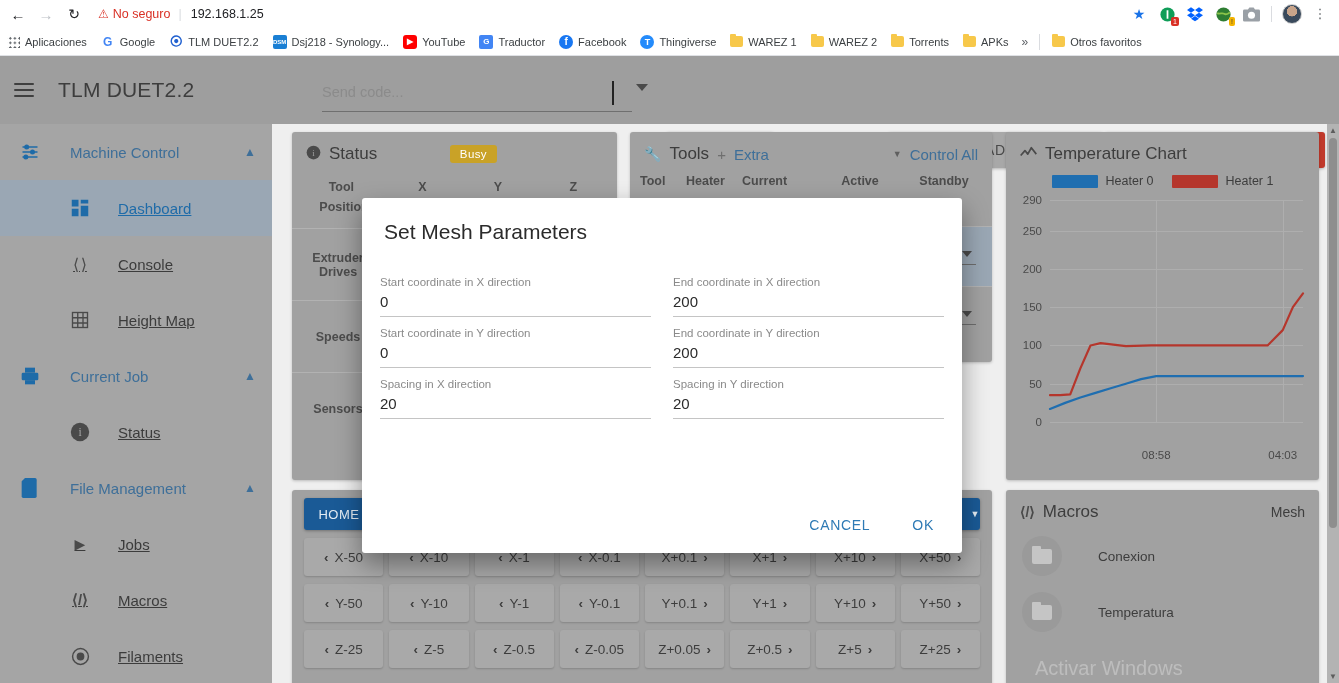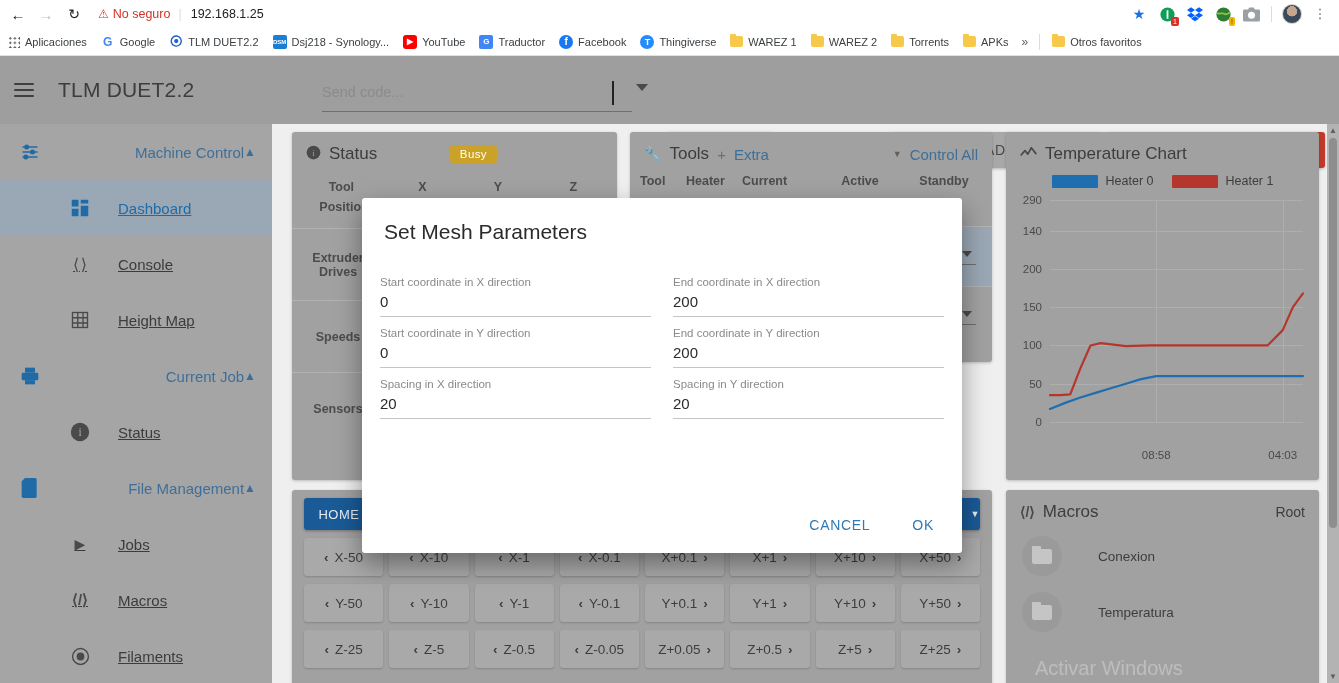--- a/index.html
+++ b/index.html
@@ -121,21 +121,21 @@
     position:absolute; left:0; top:68px; width:272px; height:559px;
     background:#a5a5a5; overflow:hidden;
   }
   .sb-scroll { position:absolute; right:0; top:68px; width:12px; height:559px; background:#b3b3b3; }
   .sb-thumb { position:absolute; left:2px; top:14px; width:8px; height:390px; background:#8e8e8e; border-radius:4px; }
   .sb-arrow { position:absolute; left:2px; width:8px; text-align:center; font-size:8px; color:#5d5d5d; }
   .nav-group {
     height:56px; display:flex; align-items:center; padding:0 16px; color:#3e6f99; font-size:15px;
   }
   .ng-icon { width:28px; display:flex; align-items:center; justify-content:center; color:#1e6ba8; }
-  .ng-label { margin-left:26px; flex:1;text-align:right; }
+  .ng-label { margin-left:26px; flex:1; }
   .ng-chev { font-size:12px; color:#3e6f99; }
   .nav-item {
     height:56px; display:flex; align-items:center; padding:0 16px; font-size:15px; color:#3c3c3c;text-decoration:underline;
   }
   .nav-item.active { background:#9aa7b4; color:#1e6ba8; }
   .ni-icon { width:28px; margin-left:50px; display:flex; align-items:center; justify-content:center; color:#4a4a4a; }
   .nav-item.active .ni-icon { color:#1e6ba8; }
   .ni-label { margin-left:24px; }
 
   
@@ -558,21 +558,21 @@
             <div class="ytick" style="top: 228px; left: 0px;">0</div>
             <div class="gl" style="top: 189.724px; left: 34px; right: 6px;"></div>
             <div class="ytick" style="top: 189.724px; left: 0px;">50</div>
             <div class="gl" style="top: 151.448px; left: 34px; right: 6px;"></div>
             <div class="ytick" style="top: 151.448px; left: 0px;">100</div>
             <div class="gl" style="top: 113.172px; left: 34px; right: 6px;"></div>
             <div class="ytick" style="top: 113.172px; left: 0px;">150</div>
             <div class="gl" style="top: 74.8966px; left: 34px; right: 6px;"></div>
             <div class="ytick" style="top: 74.8966px; left: 0px;">200</div>
             <div class="gl" style="top: 36.6207px; left: 34px; right: 6px;"></div>
-            <div class="ytick" style="top: 36.6207px; left: 0px;">140</div>
+            <div class="ytick" style="top: 36.6207px; left: 0px;">250</div>
             <div class="gl" style="top: 6px; left: 34px; right: 6px;"></div>
             <div class="ytick" style="top: 6px; left: 0px;">290</div>
             <div class="vl" style="left: 140.26px; top: 6px; height: 222px;"></div>
             <div class="xtick" style="left: 140.26px;">08:58</div>
             <div class="vl" style="left: 266.76px; top: 6px; height: 222px;"></div>
             <div class="xtick" style="left: 266.76px;">04:03</div>
             <svg width="293" height="250" style="position: absolute; left: 0px; top: 0px;">
               <polyline points="34,214.98620689655172 49.18,208.86206896551724 64.36,203.50344827586207 79.53999999999999,198.91034482758621 94.72,194.31724137931036 109.89999999999999,189.72413793103448 125.08,185.13103448275862 140.26,182.0689655172414 155.44,182.0689655172414 170.62,182.0689655172414 185.79999999999998,182.0689655172414 211.1,182.0689655172414 236.4,182.0689655172414 261.70000000000005,182.0689655172414 287,182.0689655172414" fill="none" stroke="#1f6eb0" stroke-width="2.2" stroke-linejoin="round" stroke-linecap="round"></polyline>
               <polyline points="34,201.20689655172413 44.120000000000005,201.20689655172413 54.24,200.44137931034481 64.36,174.41379310344826 74.48,151.44827586206895 84.6,149.15172413793104 109.89999999999999,152.21379310344827 135.2,151.44827586206895 160.5,151.44827586206895 185.79999999999998,151.44827586206895 211.1,151.44827586206895 236.4,151.44827586206895 251.57999999999998,151.44827586206895 266.76,136.13793103448276 276.88,113.17241379310344 287,99.39310344827584" fill="none" stroke="#b5362c" stroke-width="2.2" stroke-linejoin="round" stroke-linecap="round"></polyline>
             </svg>
@@ -692,21 +692,21 @@
               <span style="font-weight: bold;">›</span>
             </div>
           </div>
       </div>
 
       <div class="card" id="macros-card">
         <div class="card-hd">
           <span style="font-size:14px;font-weight:bold;color:#4a4a4a">⟨/⟩</span>
           <span class="card-title">Macros</span>
           <span style="flex:1"></span>
-          <span style="font-size:14px;color:#3d3d3d">Root</span>
+          <span style="font-size:14px;color:#3d3d3d">Mesh</span>
         </div>
         <div class="macro-item">
           <span class="macro-ava">
               <span class="fold-ic"></span>
             </span>
           <span class="macro-lbl">Conexion</span>
         </div>
         <div class="macro-item">
           <span class="macro-ava">
               <span class="fold-ic"></span>

